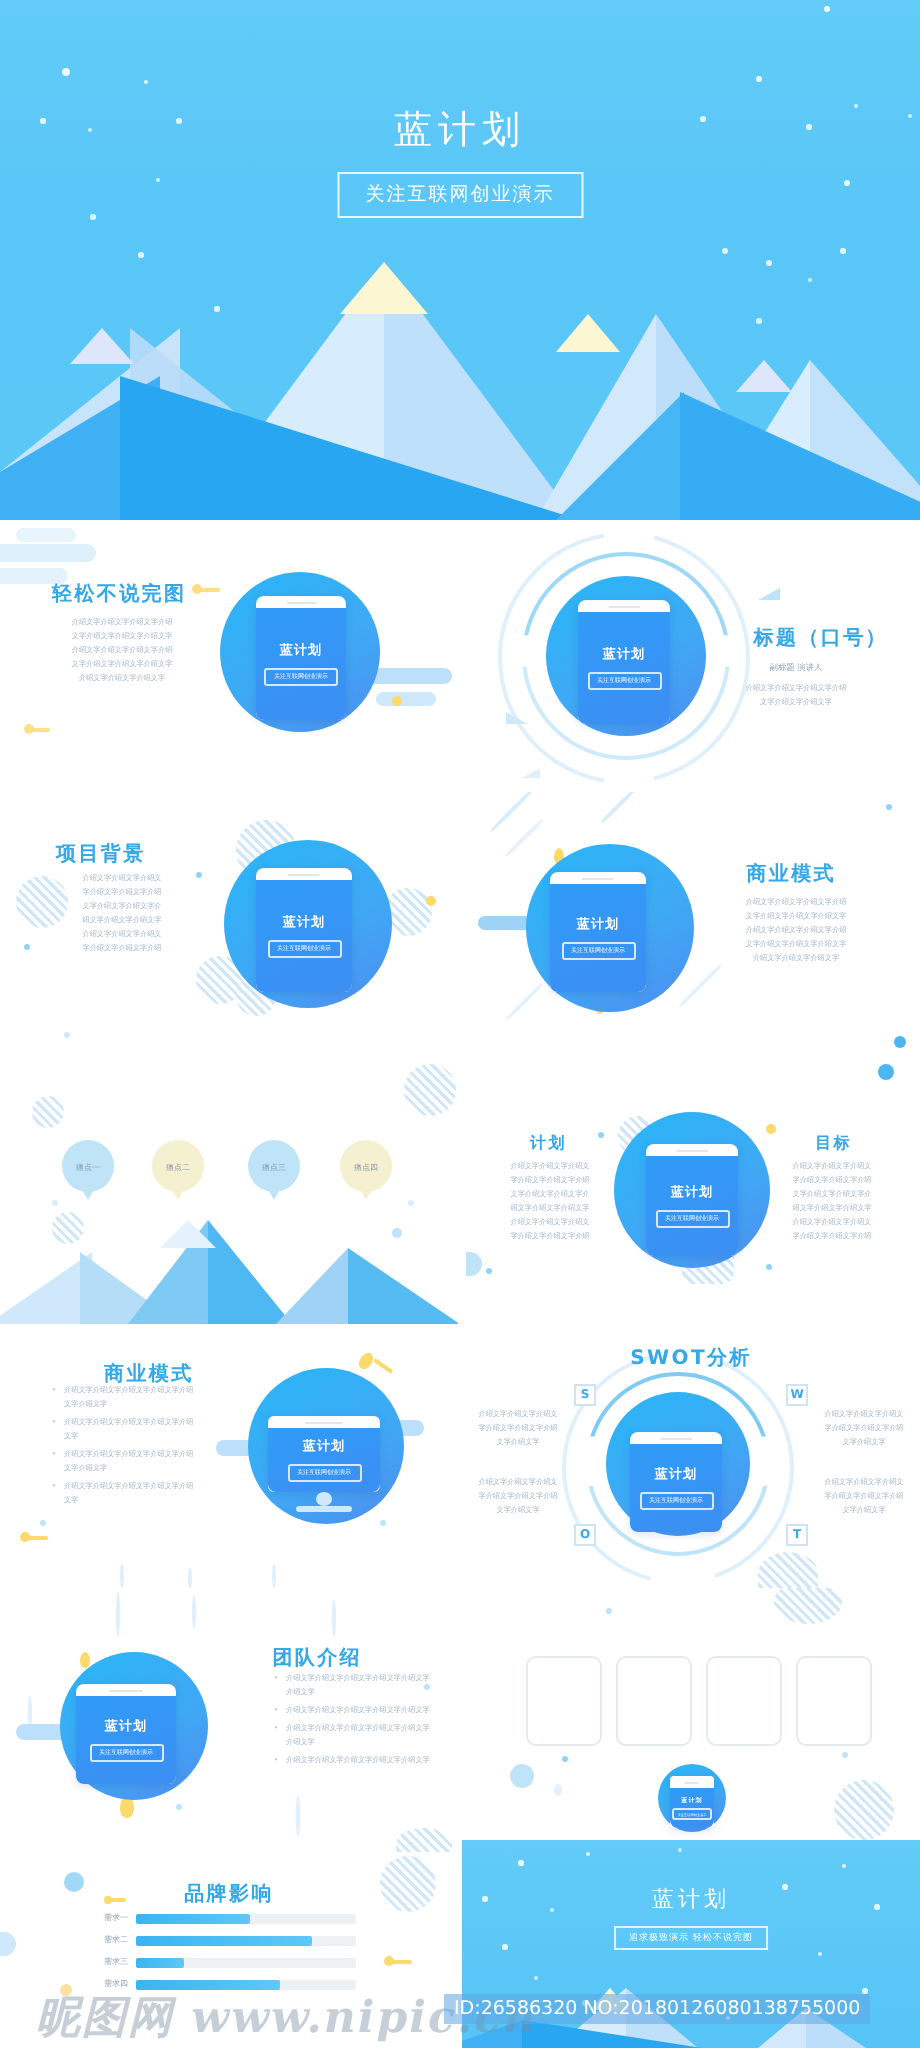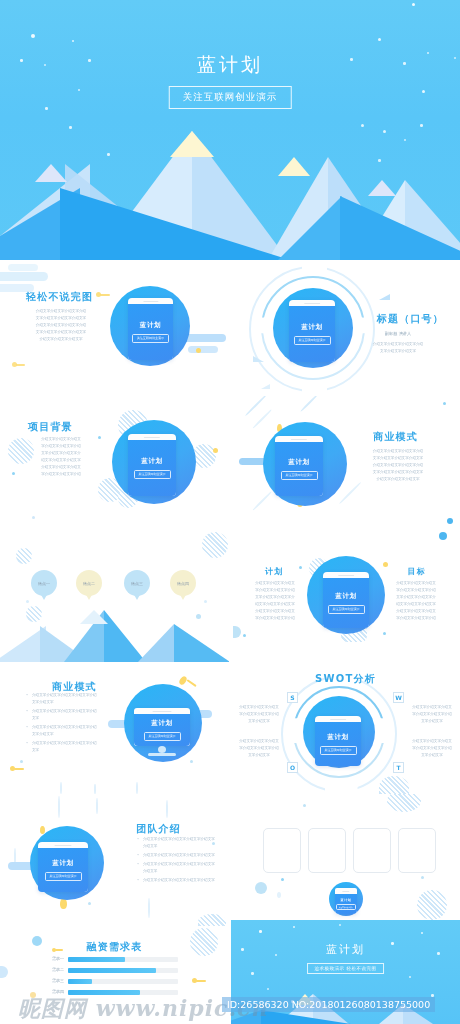--- a/index.html
+++ b/index.html
@@ -482,21 +482,21 @@
   <div class="slide" style="left:0;top:926px;width:229px;height:74px">
     <div class="tiny-dot" style="left:32px;top:10px;width:10px;height:10px;background:#9fd9f7;border-radius:50%"></div>
     <div class="tiny-dot" style="left:0px;top:40px;width:8px;height:12px;background:#cfe8fb;border-radius:0 12px 12px 0"></div>
     <div class="hatch" style="left:190px;top:2px;width:28px;height:28px"></div>
     <div class="sblob" style="left:52px;top:22px;width:4px;height:4px;background:#fcd96b;border-radius:50%"></div>
     <div class="sblob" style="left:55px;top:23px;width:8px;height:1.6px;background:#fcd96b;border-radius:2px"></div>
     <div class="sblob" style="left:192px;top:52px;width:5px;height:5px;background:#fcd96b;border-radius:50%"></div>
     <div class="sblob" style="left:196px;top:54px;width:10px;height:2px;background:#fcd96b;border-radius:2px"></div>
     <div class="tiny-dot" style="left:30px;top:66px;width:6px;height:6px;background:#fae1a0;border-radius:50%"></div>
 
-    <div class="s-h center" style="top:14px">融资需求表</div>
+    <div class="s-h center" style="top:14px">品牌影响</div>
 
     <div class="bc-row" style="left:38px;top:30px;width:140px">
       <div class="bc-lab">需求一</div>
       <div class="bc-track">
           <div class="bc-fill" style="width:52%"></div>
         </div>
     </div>
     <div class="bc-row" style="left:38px;top:41px;width:140px">
       <div class="bc-lab">需求二</div>
       <div class="bc-track">

